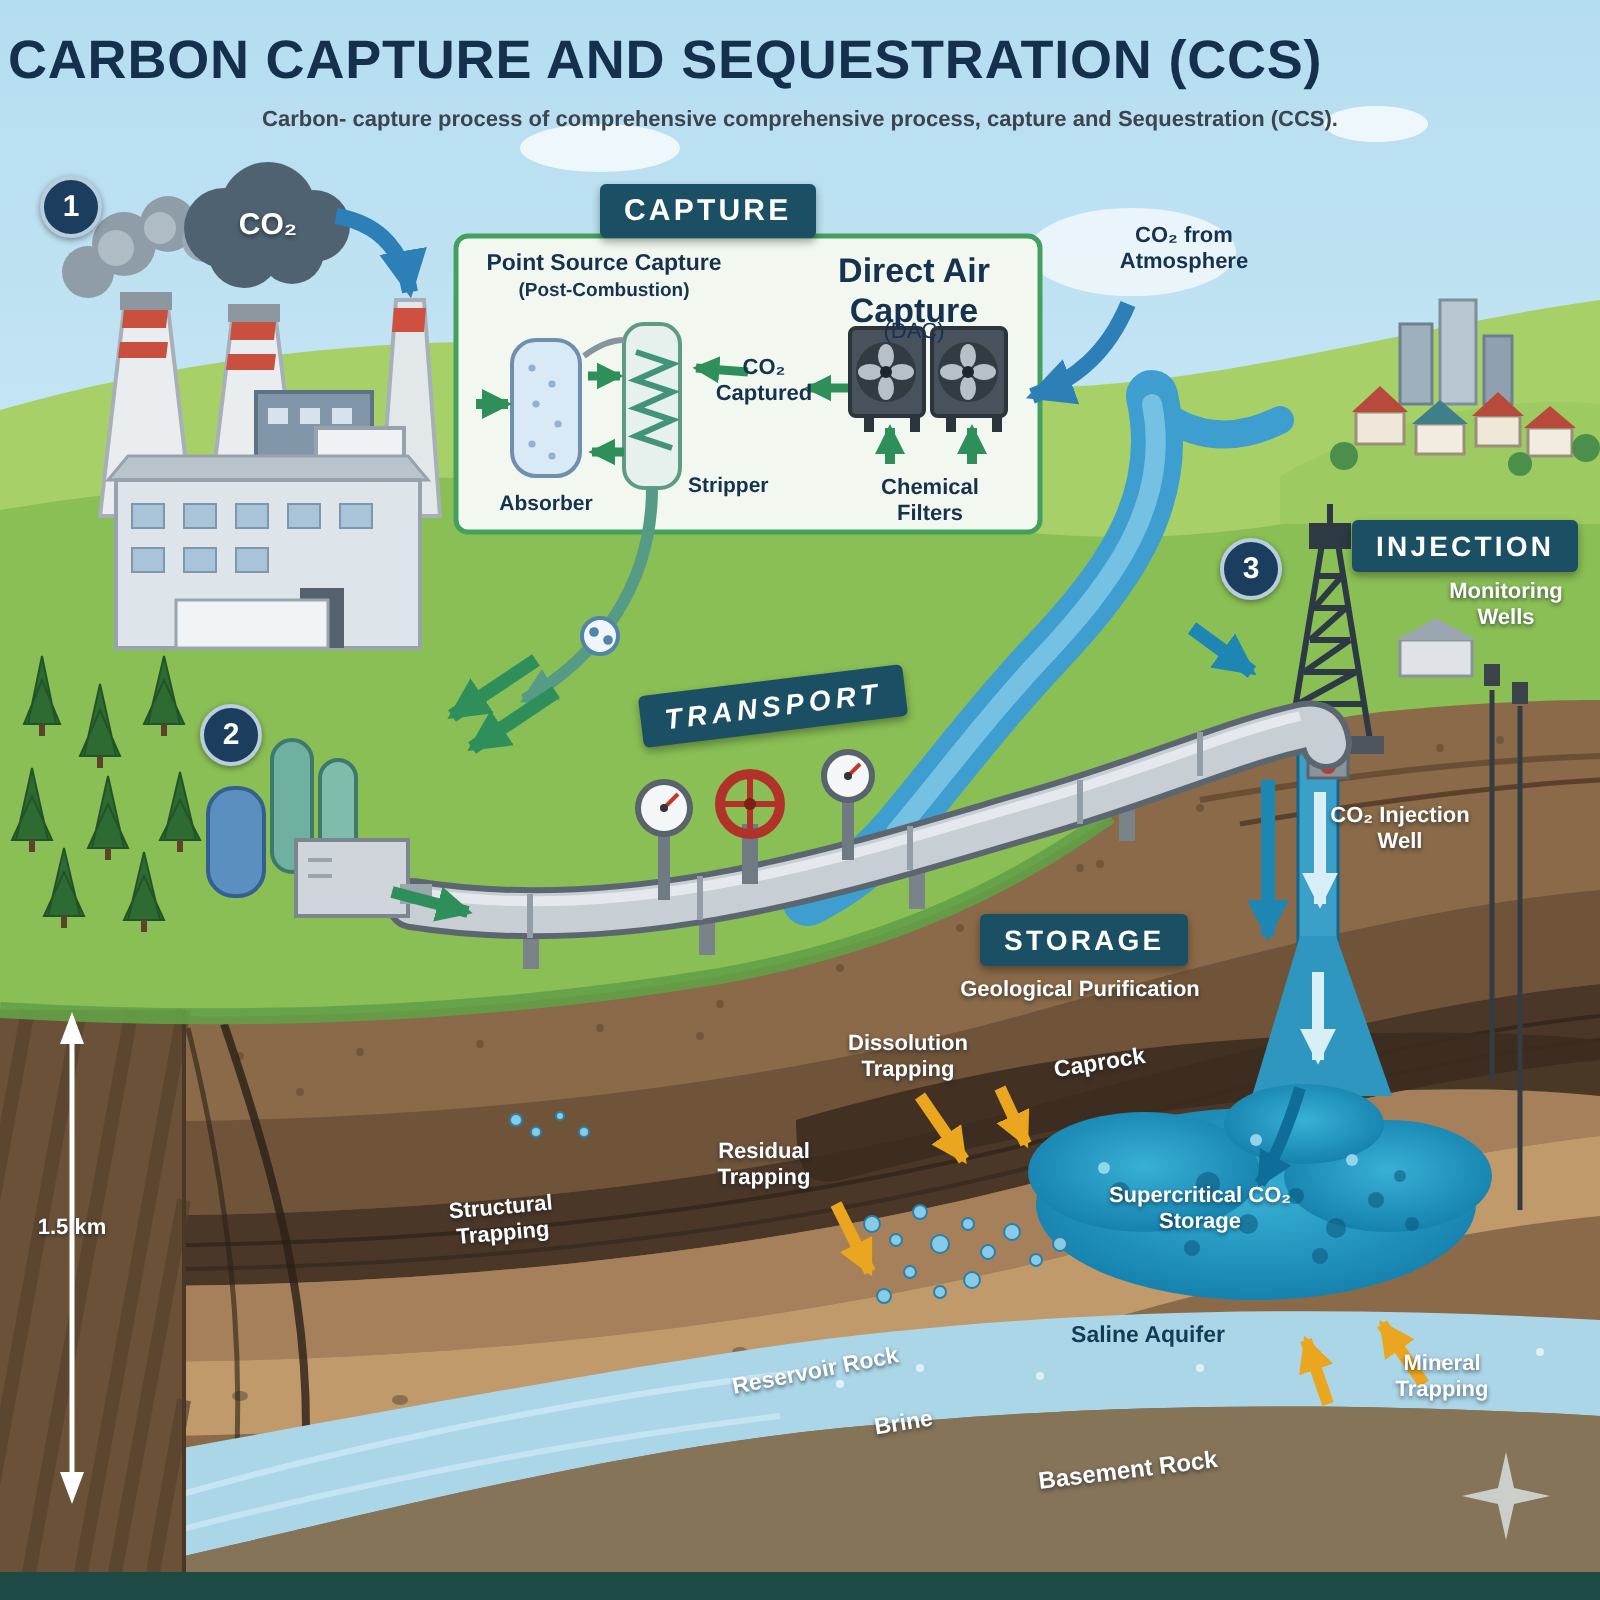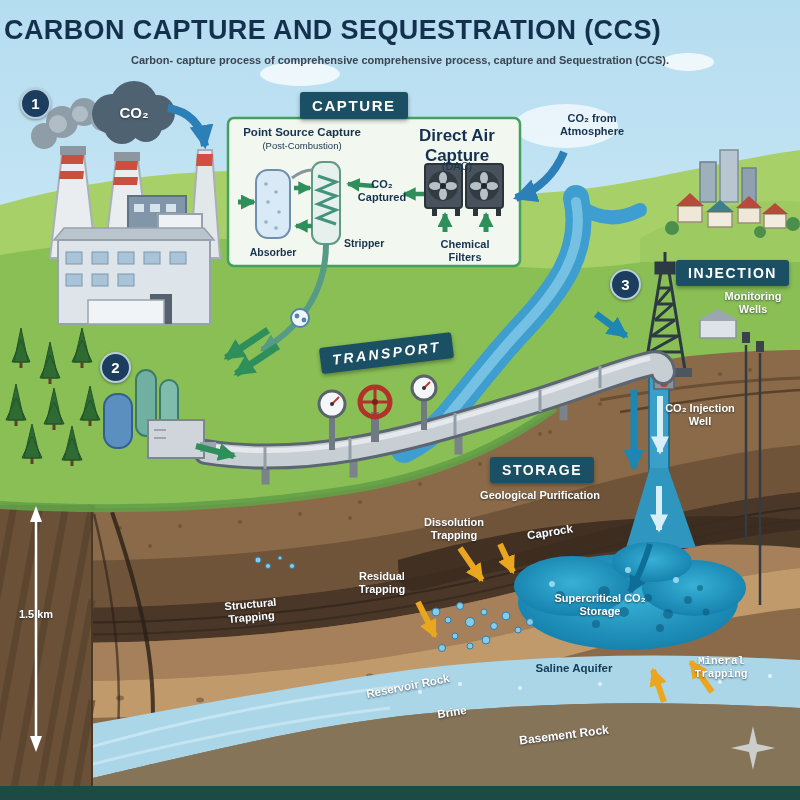--- a/index.html
+++ b/index.html
@@ -443,21 +443,21 @@
 <div class="subtitle soft">Carbon- capture process of comprehensive comprehensive process, capture and Sequestration (CCS).</div>
 
 <div class="badge" style="left:20px;top:88px;">1</div>
 <div class="badge" style="left:100px;top:352px;">2</div>
 <div class="badge" style="left:610px;top:269px;">3</div>
 
 <div class="lbl white" style="left:104px;top:104px;width:60px;font-size:15px;">CO₂</div>
 
 <div class="hdr" style="left:300px;top:92px;font-size:15px;">CAPTURE</div>
 <div class="lbl" style="left:232px;top:126px;width:140px;font-size:11.5px;">Point Source Capture</div>
-<div class="lbl" style="left:232px;top:140px;width:140px;font-size:9.5px;font-weight:normal;">(Post-Combustion)</div>
+<div class="lbl" style="left:232px;top:140px;width:140px;font-size:9.5px;font-weight:bold;">(Post-Combustion)</div>
 <div class="lbl" style="left:398px;top:126px;width:118px;font-size:17px;text-align:center;">Direct Air Capture</div>
 <div class="lbl" style="left:398px;top:140px;width:118px;font-size:11px;font-weight:normal;margin-top:20px;">(DAC)</div>
 <div class="lbl" style="left:240px;top:246px;width:66px;font-size:10.5px;text-align:center;">Absorber</div>
 <div class="lbl" style="left:344px;top:237px;width:58px;font-size:10.5px;text-align:left;">Stripper</div>
 <div class="lbl" style="left:352px;top:178px;width:60px;font-size:11px;">CO₂ Captured</div>
 <div class="lbl" style="left:424px;top:238px;width:82px;font-size:11px;">Chemical Filters</div>
 <div class="lbl" style="left:522px;top:112px;width:84px;font-size:11px;padding-left:28px;">CO₂ from Atmosphere</div>
 
 <div class="hdr" style="left:320px;top:340px;font-style:italic;letter-spacing:2.5px;transform:rotate(-7deg);">TRANSPORT</div>
 <div class="hdr" style="left:676px;top:260px;">INJECTION</div>
@@ -468,16 +468,16 @@
 <div class="lbl white" style="left:452px;top:489px;width:176px;font-size:11px;">Geological Purification</div>
 <div class="lbl white" style="left:512px;top:526px;width:76px;font-size:11.5px;transform:rotate(-9deg);">Caprock</div>
 <div class="lbl white" style="left:406px;top:516px;width:96px;font-size:11px;">Dissolution Trapping</div>
 <div class="lbl white" style="left:340px;top:570px;width:84px;font-size:11px;">Residual Trapping</div>
 <div class="lbl white" style="left:208px;top:598px;width:86px;font-size:11px;transform:rotate(-5deg);">Structural Trapping</div>
 <div class="lbl white" style="left:550px;top:592px;width:100px;font-size:11px;">Supercritical CO₂ Storage</div>
 <div class="lbl" style="left:524px;top:662px;width:100px;font-size:11.5px;color:#123c55;">Saline Aquifer</div>
 <div class="lbl white" style="left:356px;top:680px;width:104px;font-size:11.5px;transform:rotate(-11deg);">Reservoir Rock</div>
 <div class="lbl white" style="left:424px;top:706px;width:56px;font-size:11.5px;transform:rotate(-9deg);">Brine</div>
 <div class="lbl white" style="left:504px;top:728px;width:120px;font-size:12px;transform:rotate(-7deg);">Basement Rock</div>
-<div class="lbl white" style="left:678px;top:655px;width:86px;font-size:11px;font-family:Liberation Mono, monospace;">Mineral Trapping</div>
+<div class="lbl white" style="left:678px;top:676px;width:86px;font-size:11px;">Mineral Trapping</div>
 <div class="lbl white" style="left:10px;top:608px;width:52px;font-size:11px;">1.5 km</div>
 
 </div>
 
 </body></html>

